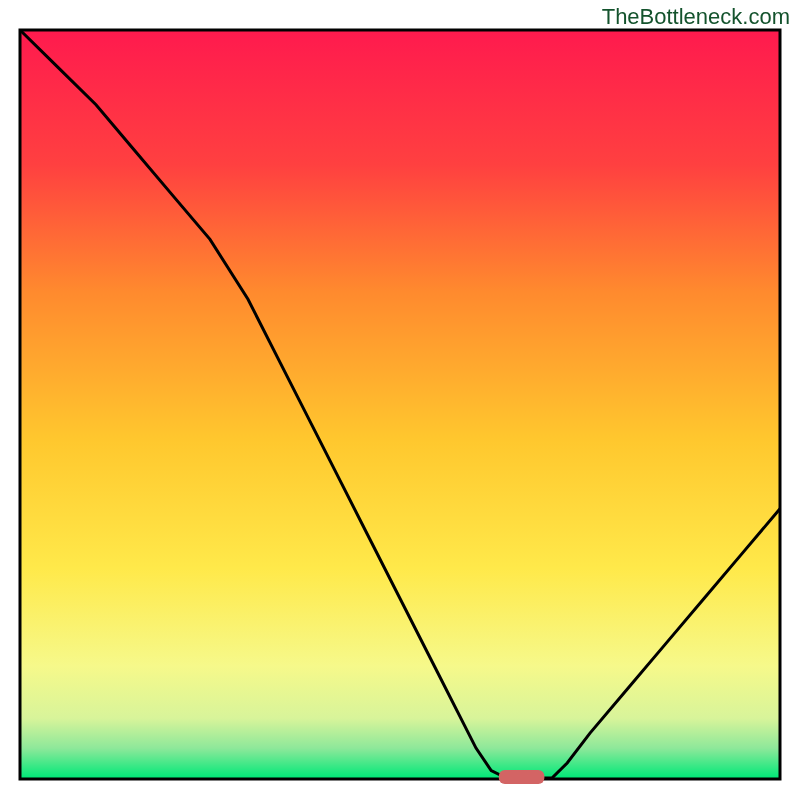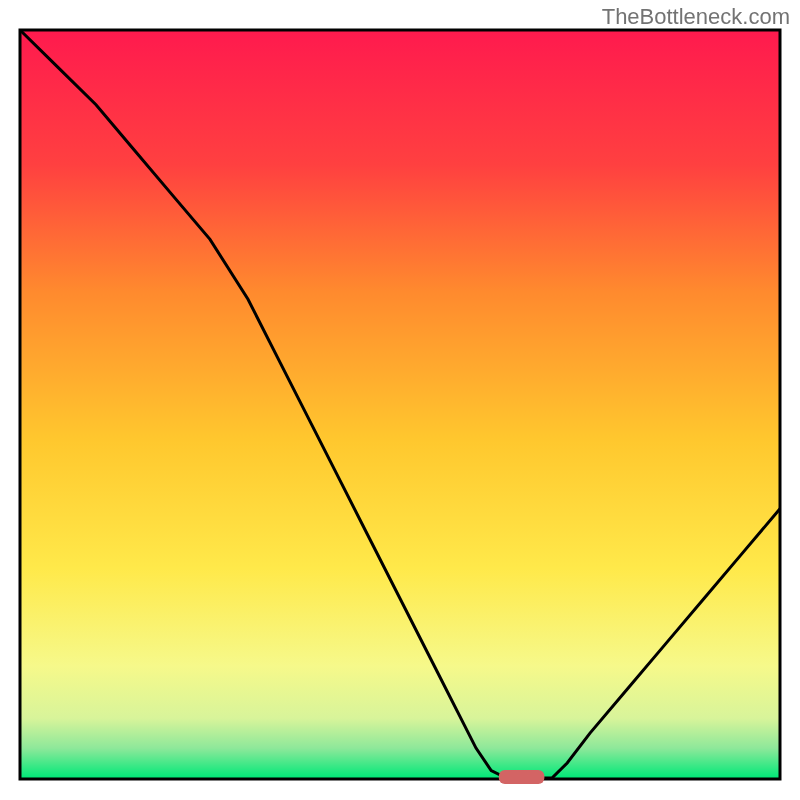--- a/index.html
+++ b/index.html
@@ -12,21 +12,21 @@
   }
   .container {
     width: 800px;
     height: 800px;
     position: relative;
   }
   .watermark {
     position: absolute;
     top: 4px;
     right: 10px;
-    color: #737373;
+    color: #14532d;
     font-size: 22px;
     font-weight: 500;
     z-index: 10;
   }
   svg {
     display: block;
   }
 </style>
 </head>
 <body>

